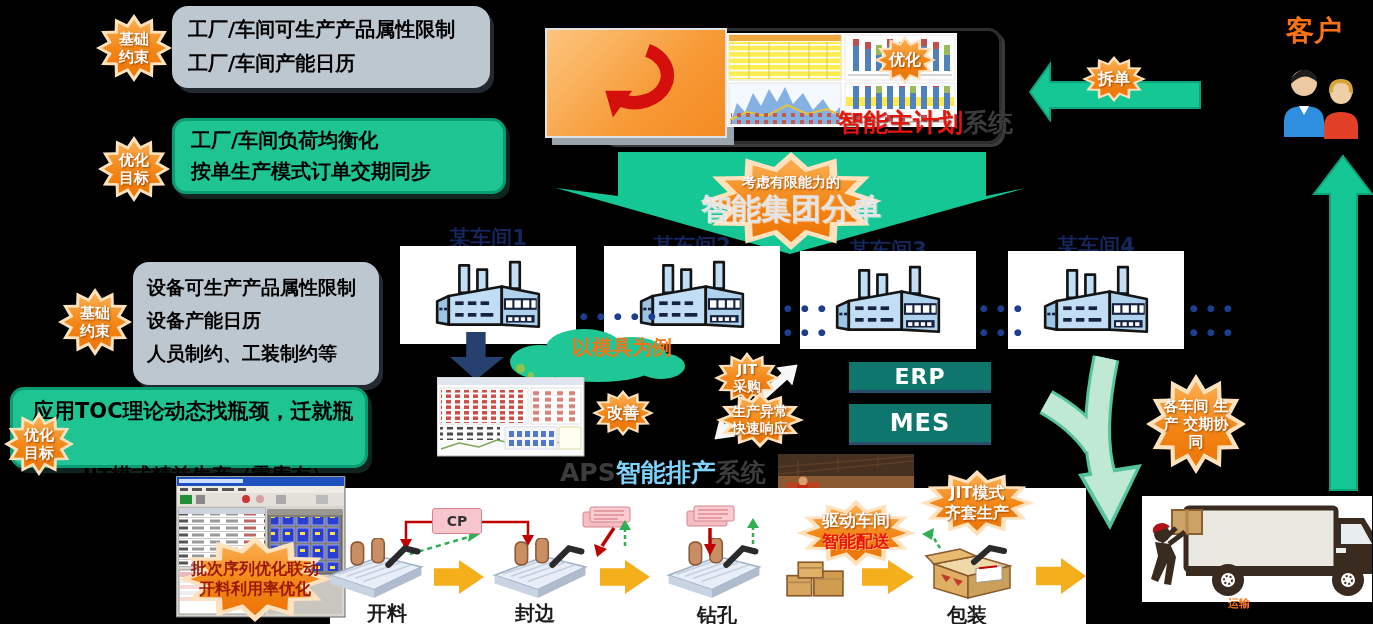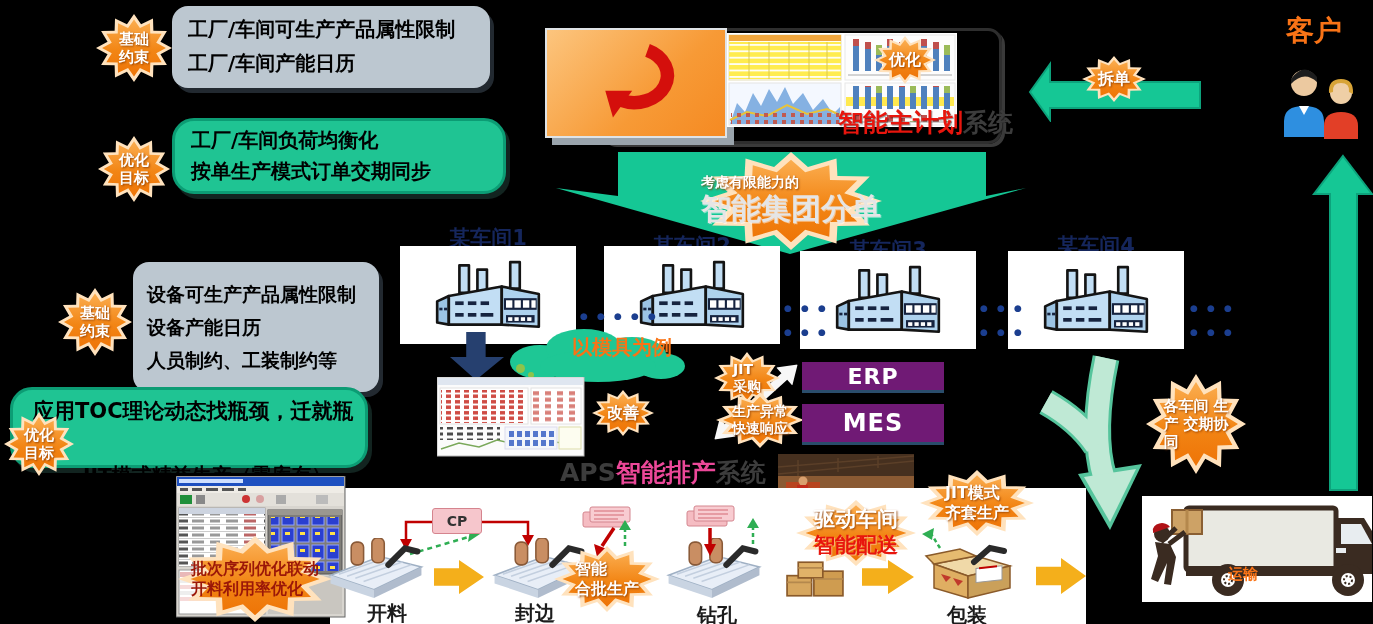--- a/index.html
+++ b/index.html
@@ -1,30 +1,30 @@
 <!DOCTYPE html>
 <html><head>
 <meta charset="utf-8">
 <style>
   html,body{margin:0;padding:0;background:#111;}
   .canvas{position:relative;width:1373px;height:624px;background:#000;overflow:hidden;
     font-family:"DejaVu Sans","Liberation Sans",sans-serif;}
   .abs{position:absolute;}
   :root{--star:polygon(100% 50%,84.8% 59.3%,93.3% 75%,75.5% 75.5%,75% 93.3%,59.3% 84.8%,50% 100%,40.7% 84.8%,25% 93.3%,24.5% 75.5%,6.7% 75%,15.2% 59.3%,0% 50%,15.2% 40.7%,6.7% 25%,24.5% 24.5%,25% 6.7%,40.7% 15.2%,50% 0%,59.3% 15.2%,75% 6.7%,75.5% 24.5%,93.3% 25%,84.8% 40.7%);}
   .graybox{background:#bcc7d0;border-radius:16px;color:#000;font-weight:bold;box-shadow:4px 5px 0 rgba(40,48,56,.85);}
-  .greenbox{background:#1fc493;border:3px solid #0c9c74;border-radius:22px;color:#000;font-weight:bold;box-shadow:4px 5px 0 rgba(20,40,36,.9);}
+  .greenbox{background:#1fc493;border:3px solid #0c9c74;border-radius:14px;color:#000;font-weight:bold;box-shadow:4px 5px 0 rgba(20,40,36,.9);}
   .burst{display:flex;align-items:center;justify-content:center;}
   .b-rim{position:absolute;inset:0;clip-path:var(--star);background:#ffe2bd;}
   .b-core{position:absolute;inset:8%;clip-path:var(--star);background:linear-gradient(180deg,#fbae51 0%,#f28514 55%,#ee7407 100%);}
-  .b-txt{position:relative;color:#fff;font-weight:bold;text-align:left;line-height:1.22;text-shadow:1px 1px 2px rgba(140,60,0,.85);}
+  .b-txt{position:relative;color:#fff;font-weight:bold;text-align:center;line-height:1.22;text-shadow:1px 1px 2px rgba(140,60,0,.85);}
   .navy{color:#f97316;font-weight:bold;}
   .wslabel{position:absolute;width:176px;text-align:center;font-size:21px;color:#15265c;font-weight:bold;text-shadow:1px 1px 0 #000;}
   .wsbox{position:absolute;width:176px;height:98px;background:#fff;display:flex;align-items:center;justify-content:center;}
   .dots{position:absolute;color:#1b3e8f;font-size:9px;letter-spacing:3px;line-height:24px;font-weight:bold;white-space:nowrap;}
-  .steelbox{background:#701a75;color:#fff;font-weight:bold;display:flex;align-items:center;justify-content:center;letter-spacing:1px;border-bottom:3px solid #2a4d6b;}
+  .steelbox{background:#0f766e;color:#fff;font-weight:bold;display:flex;align-items:center;justify-content:center;letter-spacing:1px;border-bottom:3px solid #2a4d6b;margin-left:47px;}
   .yarrow{background:#f4af1b;clip-path:polygon(0 24%,50% 24%,50% 0,100% 50%,50% 100%,50% 76%,0 76%);}
   .station{position:absolute;font-size:20px;font-weight:bold;color:#1c1c1c;}
   .mp-title{font-size:25px;font-weight:bold;text-shadow:1px 1px 1px rgba(0,0,0,.4);}
 </style>
 </head>
 <body>
 
 <div class="canvas">
 
   <div class="abs graybox" style="left:172px;top:6px;width:302px;height:76px;padding:6px 0 0 16px;font-size:20px;line-height:34px;">
@@ -211,21 +211,21 @@
     </div>
   <div class="dots" style="left:980px;top:296px;">
       <div>● ● ●</div>
       <div>● ● ●</div>
     </div>
   <div class="dots" style="left:1190px;top:296px;">
       <div>● ● ●</div>
       <div>● ● ●</div>
     </div>
 
-  <div class="abs graybox" style="left:133px;top:262px;width:232px;height:114px;padding:16px 0 0 14px;font-size:19px;line-height:33px;">
+  <div class="abs graybox" style="left:133px;top:262px;width:232px;height:114px;padding:9px 0 0 14px;font-size:19px;line-height:33px;">
     <div>设备可生产产品属性限制</div>
     <div>设备产能日历</div>
     <div>人员制约、工装制约等</div>
   </div>
   <div class="abs burst" style="left:58px;top:288px;width:74px;height:68px;font-size:15px;">
     <div class="b-rim"></div>
       <div class="b-core"></div>
     <div class="b-txt">
         <div>基础</div>
         <div>约束</div>
@@ -288,21 +288,21 @@
     <rect x="122" y="50" width="22" height="22" fill="#fdfdf0" stroke="#ddddaa"></rect>
   </svg>
 
   <div class="abs burst" style="left:592px;top:390px;width:62px;height:46px;font-size:16px;">
     <div class="b-rim"></div>
       <div class="b-core"></div>
     <div class="b-txt">改善</div>
   </div>
 
   <div class="abs mp-title" style="left:560px;top:456px;">
-    <span style="color:#3c3c3c;margin-top:7px;">APS</span><span style="color:#ec4899;">智能排产</span><span style="color:#3c3c3c;">系统</span>
+    <span style="color:#3c3c3c;margin-top:7px;">APS</span><span style="color:#7dd3fc;">智能排产</span><span style="color:#3c3c3c;">系统</span>
   </div>
 
   <div class="abs" style="left:700px;top:390px;width:112px;height:24px;background:#f7f7f7;clip-path:polygon(0 50%,16% 0,16% 32%,84% 32%,84% 0,100% 50%,84% 100%,84% 68%,16% 68%,16% 100%);transform:rotate(-42deg);filter:drop-shadow(2px 2px 1px #000);"></div>
 
   <div class="abs burst" style="left:714px;top:352px;width:66px;height:52px;font-size:14px;">
     <div class="b-rim"></div>
       <div class="b-core"></div>
     <div class="b-txt">
         <div>JIT</div>
         <div>采购</div>
@@ -495,29 +495,21 @@
   <div class="station" style="left:932px;top:602px;width:70px;text-align:center;">包装</div>
 
   <div class="abs burst" style="left:178px;top:536px;width:154px;height:86px;">
     <div class="b-rim"></div>
       <div class="b-core"></div>
     <div class="b-txt" style="color:#9b1708;text-shadow:none;font-size:16px;">
       <div>批次序列优化联动</div>
       <div>开料利用率优化</div>
     </div>
   </div>
-  <div class="abs burst" style="left:554px;top:546px;width:106px;height:66px;font-size:16px;">
-    <div class="b-rim"></div>
-      <div class="b-core"></div>
-    <div class="b-txt">
-        <div>智能</div>
-        <div>合批生产</div>
-      </div>
-  </div>
-  <div class="abs burst" style="left:796px;top:500px;width:120px;height:66px;font-size:21px;">
+  <div class="abs burst" style="left:796px;top:500px;width:120px;height:66px;font-size:17px;font-family:Liberation Mono, monospace;">
     <div class="b-rim"></div>
       <div class="b-core"></div>
     <div class="b-txt">
       <div>驱动车间</div>
       <div style="color:#e8150d;text-shadow:1px 1px 0 rgba(255,255,255,.4);">智能配送</div>
     </div>
   </div>
   <div class="abs burst" style="left:920px;top:470px;width:114px;height:66px;font-size:16px;">
     <div class="b-rim"></div>
       <div class="b-core"></div>
@@ -564,19 +556,19 @@
         <circle cx="206" cy="84" r="7" fill="#fff"></circle>
       <circle cx="206" cy="84" r="4" fill="none" stroke="#3a2b21" stroke-width="2" stroke-dasharray="2 2"></circle>
       <rect x="30" y="14" width="30" height="24" fill="#cda266" stroke="#8a5f33" stroke-width="2"></rect>
       <path d="M45,14 v24" stroke="#b4884d" stroke-width="3"></path>
       <circle cx="20" cy="38" r="8" fill="#3a2b21"></circle>
       <path d="M11,35 a9,7 0 0 1 17,-4 l-17,6 z" fill="#b01116"></path>
       <path d="M13,46 l15,2 6,13 -5,28 -7,-1 3,-21 -9,19 -7,-3 7,-23 z" fill="#3a2b21"></path>
       <path d="M19,46 L34,32 M27,48 L43,36" stroke="#3a2b21" stroke-width="5"></path>
     </svg>
   </div>
-  <div class="abs navy" style="left:1228px;top:565px;font-size:15px;">运输</div>
+  <div class="abs navy" style="left:1228px;top:596px;font-size:11px;">运输</div>
 
   <svg class="abs" style="left:1308px;top:152px;" width="66" height="342" viewBox="0 0 66 342">
     <polygon points="35,4 64,42 49,42 49,338 22,338 22,42 6,42" fill="#15C795" stroke="#0da37c" stroke-width="2"></polygon>
   </svg>
 
 </div>
 
 </body></html>

